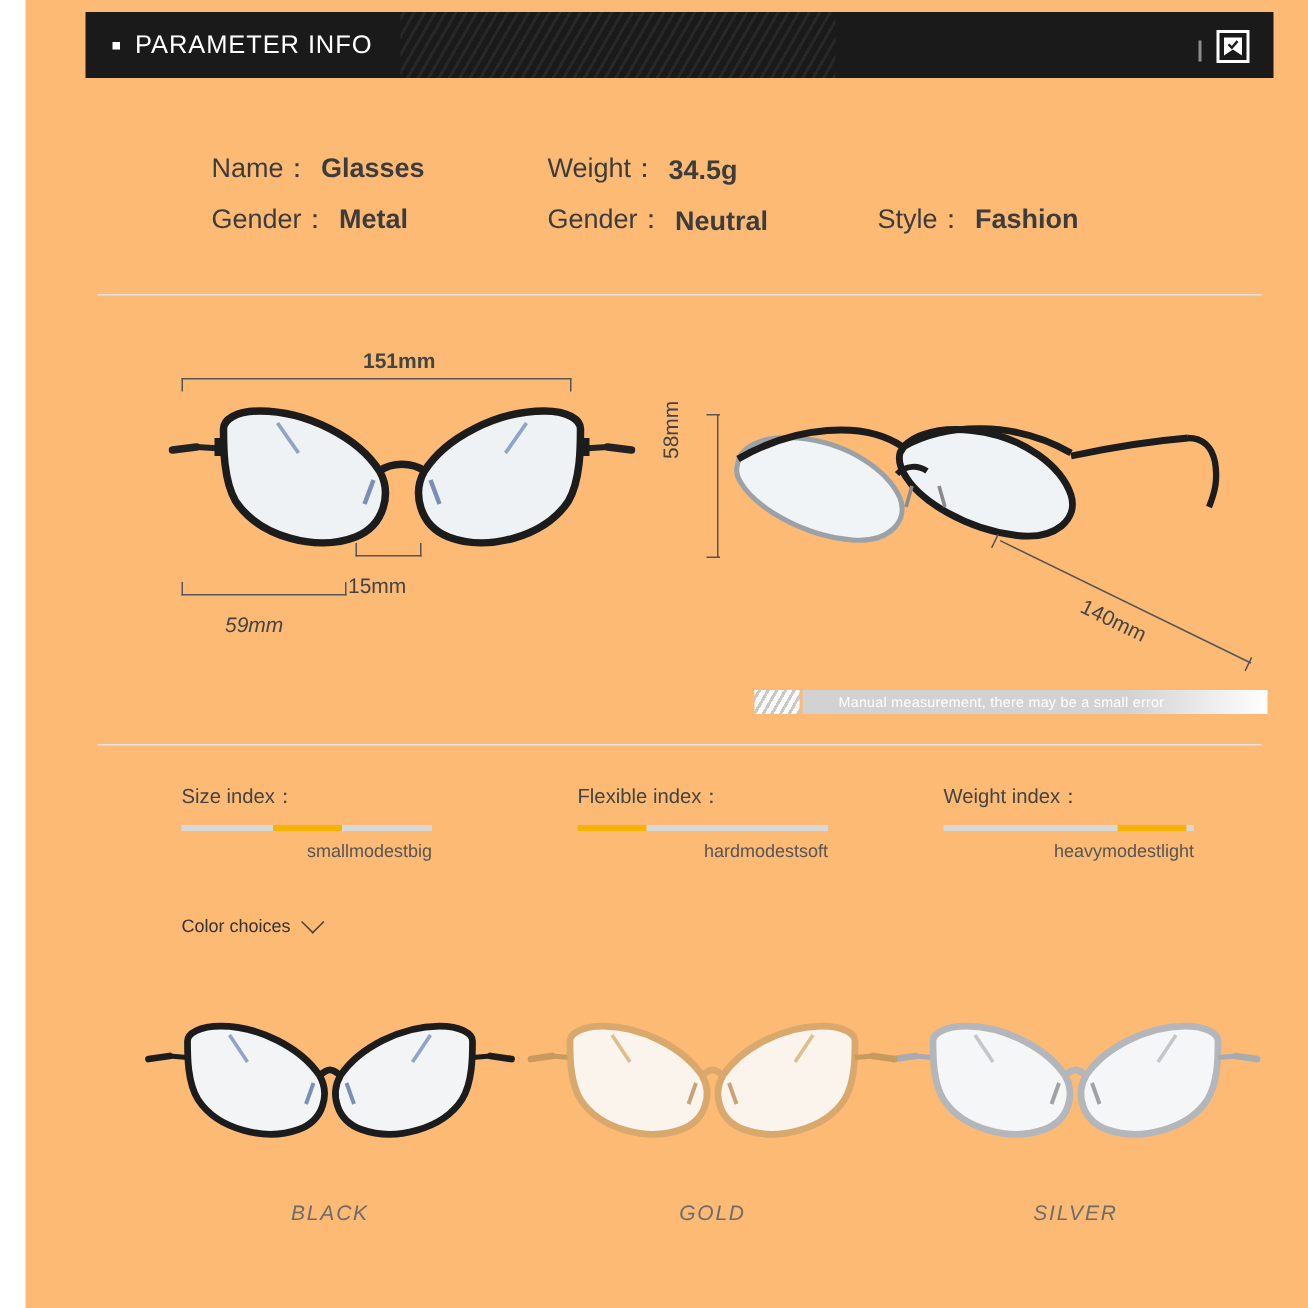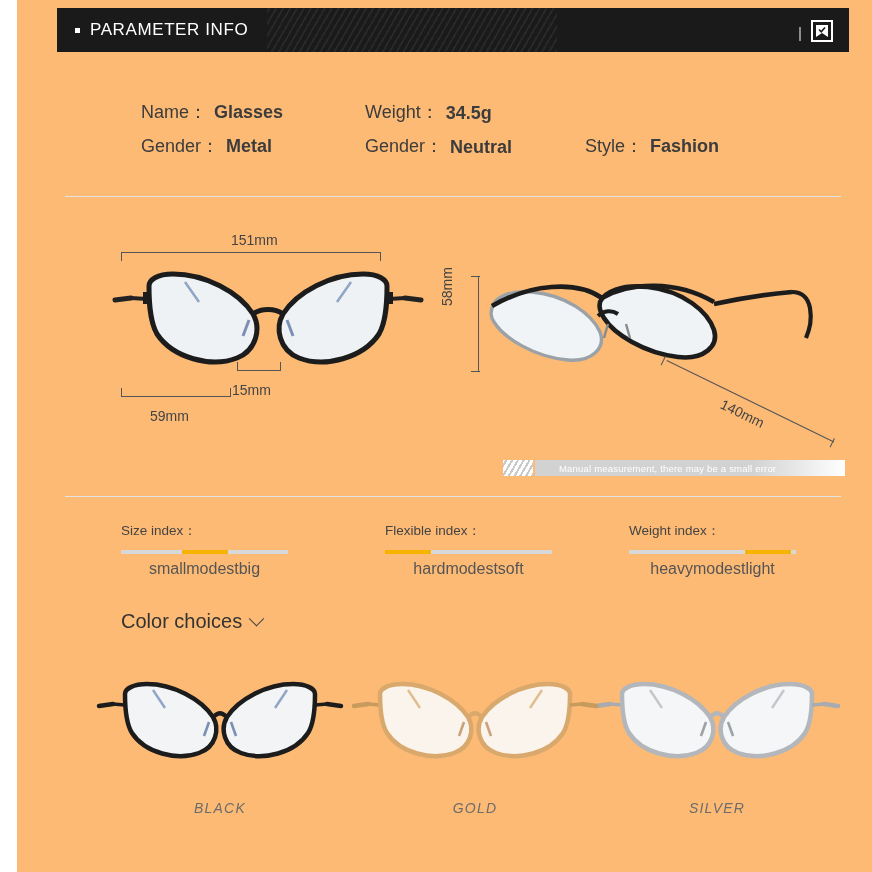--- a/index.html
+++ b/index.html
@@ -166,34 +166,34 @@
     width: 167px;
   }
   .meter .fill {
     position: absolute;
     top: 0; height: 4px;
     background: #f6b400;
     width: 46px;
   }
   .meter-labels {
     display: flex;
-    justify-content: center;
+    justify-content: flex-end;
     width: 167px;
     margin-top: 6px;
-    font-size: 16px;
+    font-size: 12px;
     color: #555;
   }
 
   
   .color-choices {
     position: absolute;
     left: 104px; top: 610px;
     display: flex;
     align-items: center;
-    font-size: 20px;
+    font-size: 12px;
     color: #333;
   }
   .chev {
     margin-left: 9px;
     display: inline-block;
     width: 11px; height: 11px;
     border-right: 1.6px solid #444;
     border-bottom: 1.6px solid #444;
     transform: rotate(45deg) translate(-2px,-2px);
   }
@@ -293,31 +293,31 @@
         <path d="M174 62 L180 78" stroke="#7b8fb5" stroke-width="3" fill="none"></path>
 
         <path d="M72 24 L86 44" stroke="#8fa4c7" stroke-width="2.5" fill="none"></path>
         <path d="M238 24 L224 44" stroke="#8fa4c7" stroke-width="2.5" fill="none"></path>
       </svg>
     </div>
 
     <div class="caliper" style="left:56px; top:42px; width:260px; height:1px;"></div>
     <div class="caliper" style="left:56px; top:42px; width:1px; height:9px;"></div>
     <div class="caliper" style="left:315px; top:42px; width:1px; height:9px;"></div>
-    <div class="dim-label" style="left:166px; top:22px;">151mm</div>
+    <div class="dim-label" style="left:177px; top:22px;font-weight:bold;">151mm</div>
 
     <div class="caliper" style="left:172px; top:160px; width:44px; height:1px;"></div>
     <div class="caliper" style="left:172px; top:152px; width:1px; height:9px;"></div>
     <div class="caliper" style="left:215px; top:152px; width:1px; height:9px;"></div>
     <div class="dim-label" style="left:167px; top:172px;">15mm</div>
 
     <div class="caliper" style="left:56px; top:186px; width:110px; height:1px;"></div>
     <div class="caliper" style="left:56px; top:178px; width:1px; height:9px;"></div>
     <div class="caliper" style="left:165px; top:178px; width:1px; height:9px;"></div>
-    <div class="dim-label" style="left:85px; top:198px;">59mm</div>
+    <div class="dim-label" style="left:85px; top:198px;font-style:italic;">59mm</div>
 
     <div class="g-side">
       <svg width="350" height="130" viewBox="0 0 350 130">
 
         <path d="M12 40 C14 30 28 22 52 24 C86 27 112 46 120 64 C126 80 112 94 88 92 C54 89 24 70 14 54 C10 48 11 44 12 40 Z" fill="#f0f4f7" stroke="#9aa2a8" stroke-width="3.4"></path>
 
         <path d="M120 34 C124 24 142 16 168 19 C204 23 228 44 234 62 C239 78 224 92 198 89 C164 85 134 66 124 50 C120 44 119 38 120 34 Z" fill="#eff3f6" stroke="#1c1c1c" stroke-width="4.6"></path>
 
         <path d="M12 38 C50 16 96 12 122 30" stroke="#1c1c1c" stroke-width="4.6" fill="none"></path>
         <path d="M122 30 C150 14 196 12 234 34" stroke="#1c1c1c" stroke-width="4.6" fill="none"></path>

